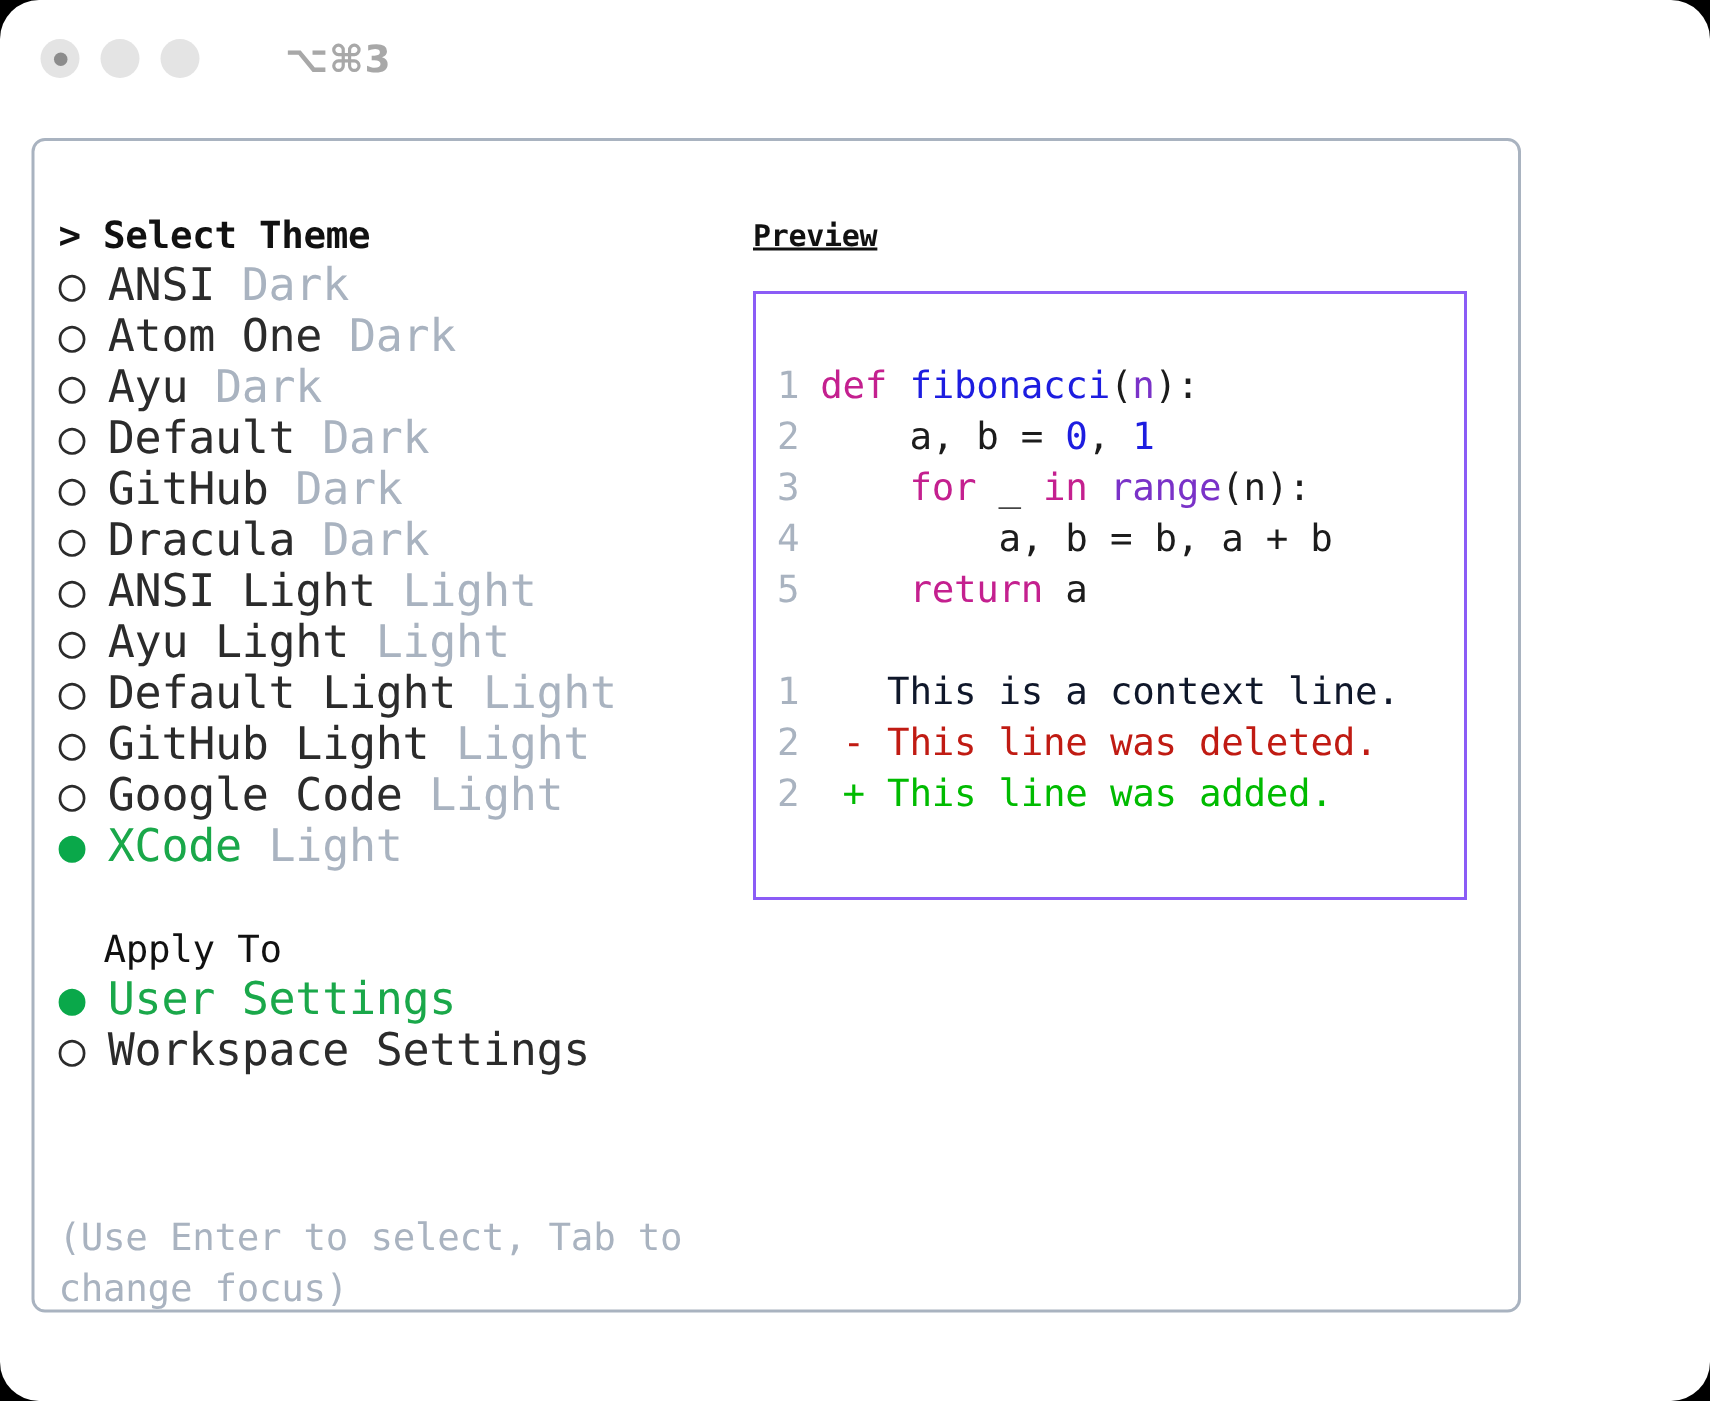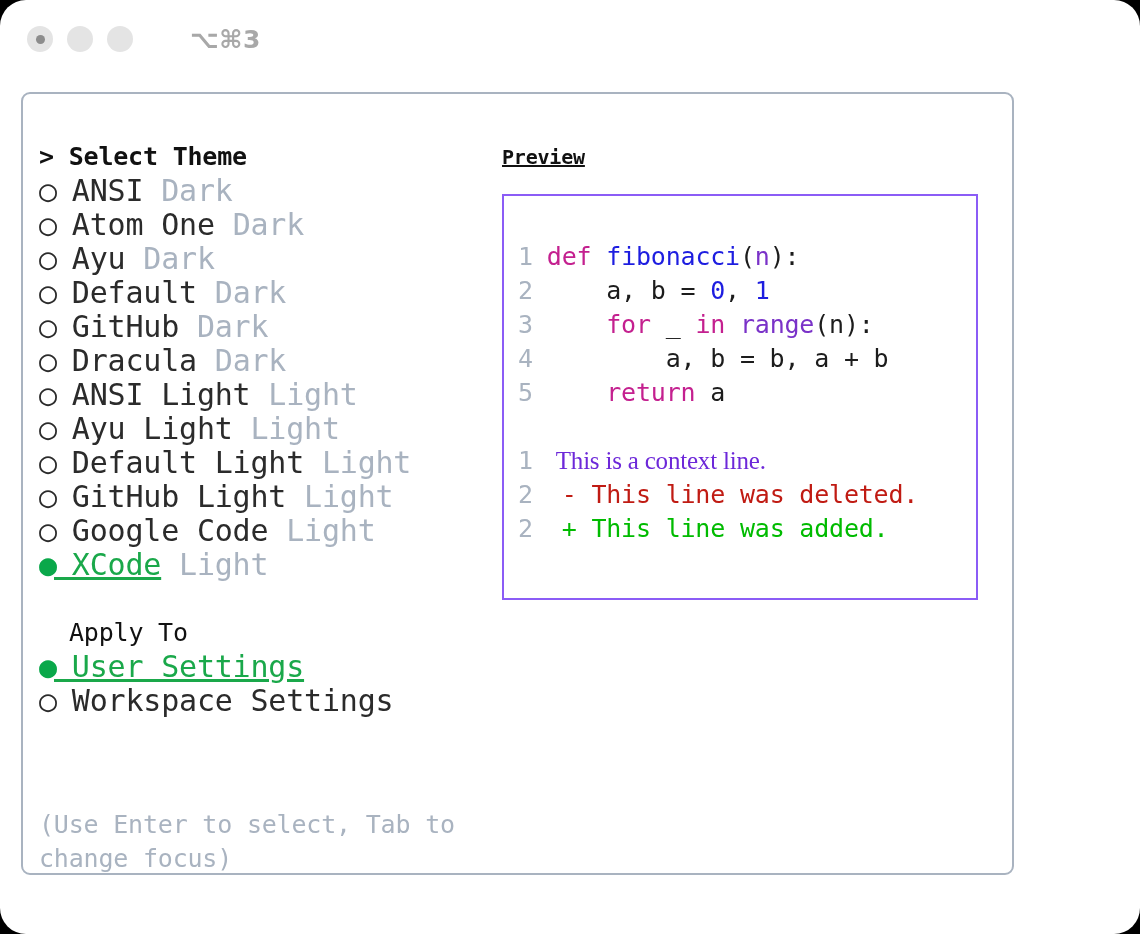--- a/index.html
+++ b/index.html
@@ -113,21 +113,21 @@
     width: 15px;
     text-align: left;
   }
   .bullet-off {
     color: #2b2b2b;
   }
   .bullet-on {
     color: #0aa84a;
   }
   .opt-name { color: #2b2b2b; }
-  .opt-row.selected .opt-name { color: #1aa84a; text-decoration: underline; }
+  .opt-row.selected .opt-name { color: #1aa84a; }
   .opt-variant { color: #a9b3c0; }
 
   .spacer-row { height: 34px; }
 
   #hint {
     position: absolute;
     left: 16px;
     top: 714px;
     width: 420px;
     font-size: 25px;
@@ -177,21 +177,21 @@
   }
   .gap-line { height: 34px; }
 
   .tok-kw   { color: #c4208f; }
   .tok-fn   { color: #1d1de0; }
   .tok-num  { color: #1d1de0; }
   .tok-param{ color: #7a32c8; }
   .tok-call { color: #7a32c8; }
   .tok-plain{ color: #1c1c1c; }
 
-  .diff-ctx { color: #6d28d9; font-family: Liberation Serif, serif; }
+  .diff-ctx { color: #0f172a; }
   .diff-del { color: #c01b13; }
   .diff-add { color: #00bb00; }
 </style>
 </head>
 <body>
 
 <div id="screen">
 
   <div id="titlebar">
     <div class="tl-dot active"></div>

